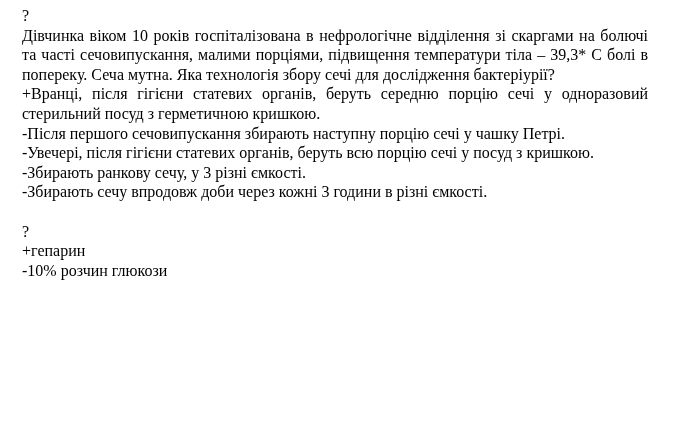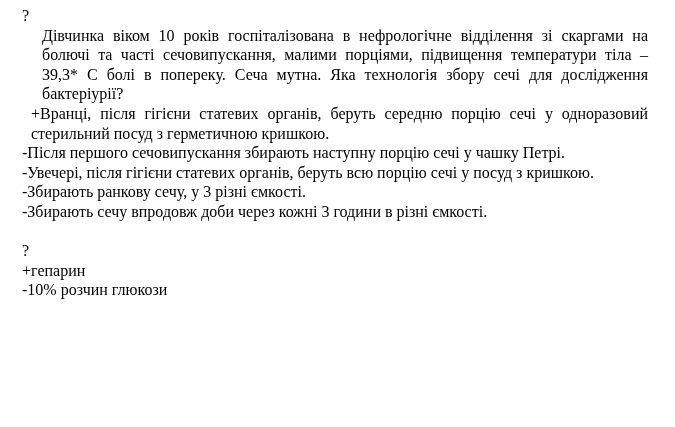--- a/index.html
+++ b/index.html
@@ -29,26 +29,24 @@
   .question + .question {
     margin-top: 19.6px;
   }
   .qmark, .option {
     display: block;
     white-space: nowrap;
   }
   .stem {
     display: block;
     text-align: justify;
-    margin-left: 20px;
   }
   .option.wrap {
     white-space: normal;
     text-align: justify;
-    margin-left: 9px;
   }
 </style>
 </head>
 <body>
 
 <div class="page">
 
   <div class="question">
     <span class="qmark">?</span>
     <span class="stem">Дівчинка віком 10 років госпіталізована в нефрологічне відділення зі скаргами на болючі та часті сечовипускання, малими  порціями, підвищення температури тіла – 39,3* С   болі в попереку. Сеча мутна.  Яка технологія збору сечі для дослідження бактеріурії?</span>

